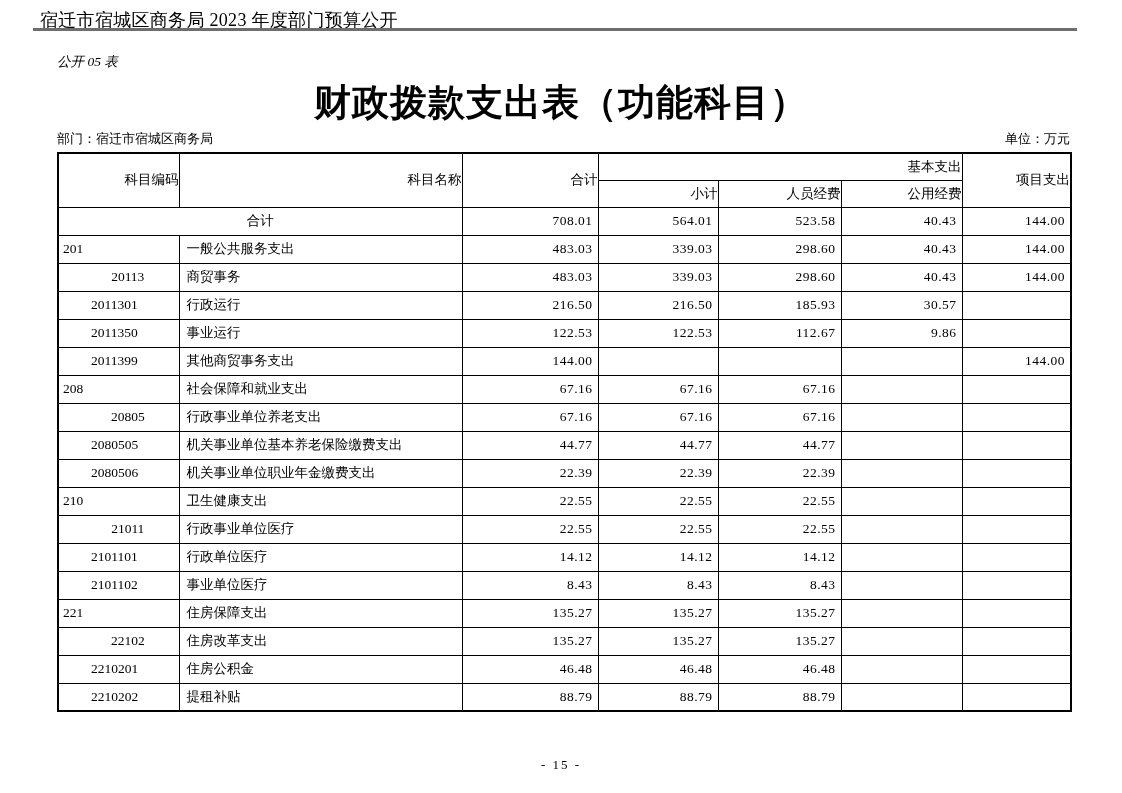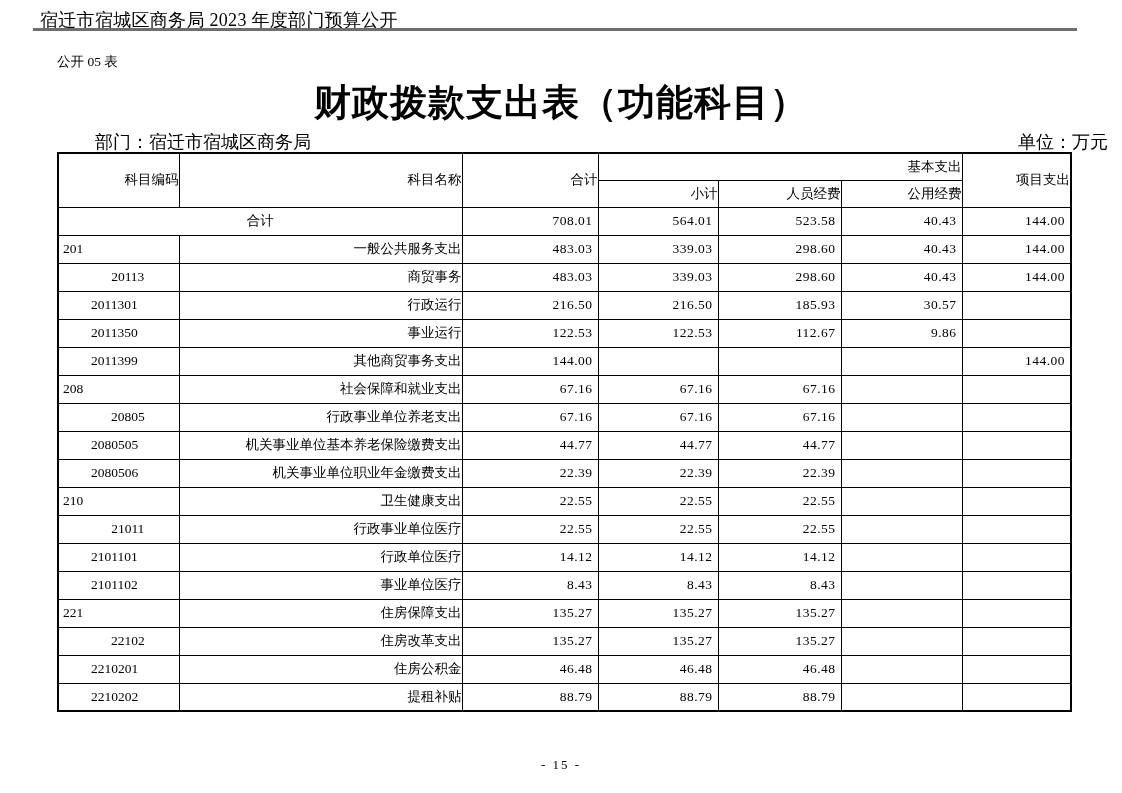--- a/index.html
+++ b/index.html
@@ -15,31 +15,31 @@
     position: absolute; left: 40px; top: 8px;
     font-size: 18px; letter-spacing: 0.3px;
   }
   .doc-rule {
     position: absolute; left: 33px; top: 28px;
     width: 1044px; height: 3px; background: #6e6e6e;
   }
   .sheet-label {
     position: absolute; left: 57px; top: 53px;
     font-size: 13.5px;
+    font-style: italic;
   }
   .doc-title {
     position: absolute; left: 0; top: 78px; width: 100%;
     text-align: center; font-size: 37px; font-weight: bold;
     letter-spacing: 1px;
   }
   .meta-row {
     position: absolute; left: 57px; top: 130px; width: 1013px;
     display: flex; justify-content: space-between;
-    font-size: 18px;
-    margin-left: 38px;
+    font-size: 13px;
   }
   .budget-table {
     position: absolute; left: 57px; top: 152px;
     width: 1013px;
     border-collapse: collapse;
     table-layout: fixed;
     border: 2px solid #000;
   }
   .budget-table th, .budget-table td {
     border: 1px solid #000;
@@ -48,21 +48,21 @@
     font-size: 13.5px;
     font-weight: normal;
     overflow: hidden;
     white-space: nowrap;
   }
   .budget-table th { height: 27px; text-align: right; vertical-align: middle; }
   .budget-table td { height: 28px; vertical-align: middle; }
   .c-code { text-align: left; padding-left: 4px; }
   .indent-1 { padding-left: 18px; text-align: center; }
   .indent-2 { padding-left: 32px; }
-  .c-name { text-align: right; padding-left: 7px; margin-left: 12px; }
+  .c-name { text-align: left; padding-left: 7px; margin-left: 12px; }
   .c-center { text-align: center; }
   .c-num { text-align: right; padding-right: 5px; letter-spacing: 0.5px; }
   .page-footer {
     position: absolute; left: 0; top: 757px; width: 100%;
     text-align: center; font-size: 13px; letter-spacing: 2px;
   }
 </style>
 </head>
 <body>
 

